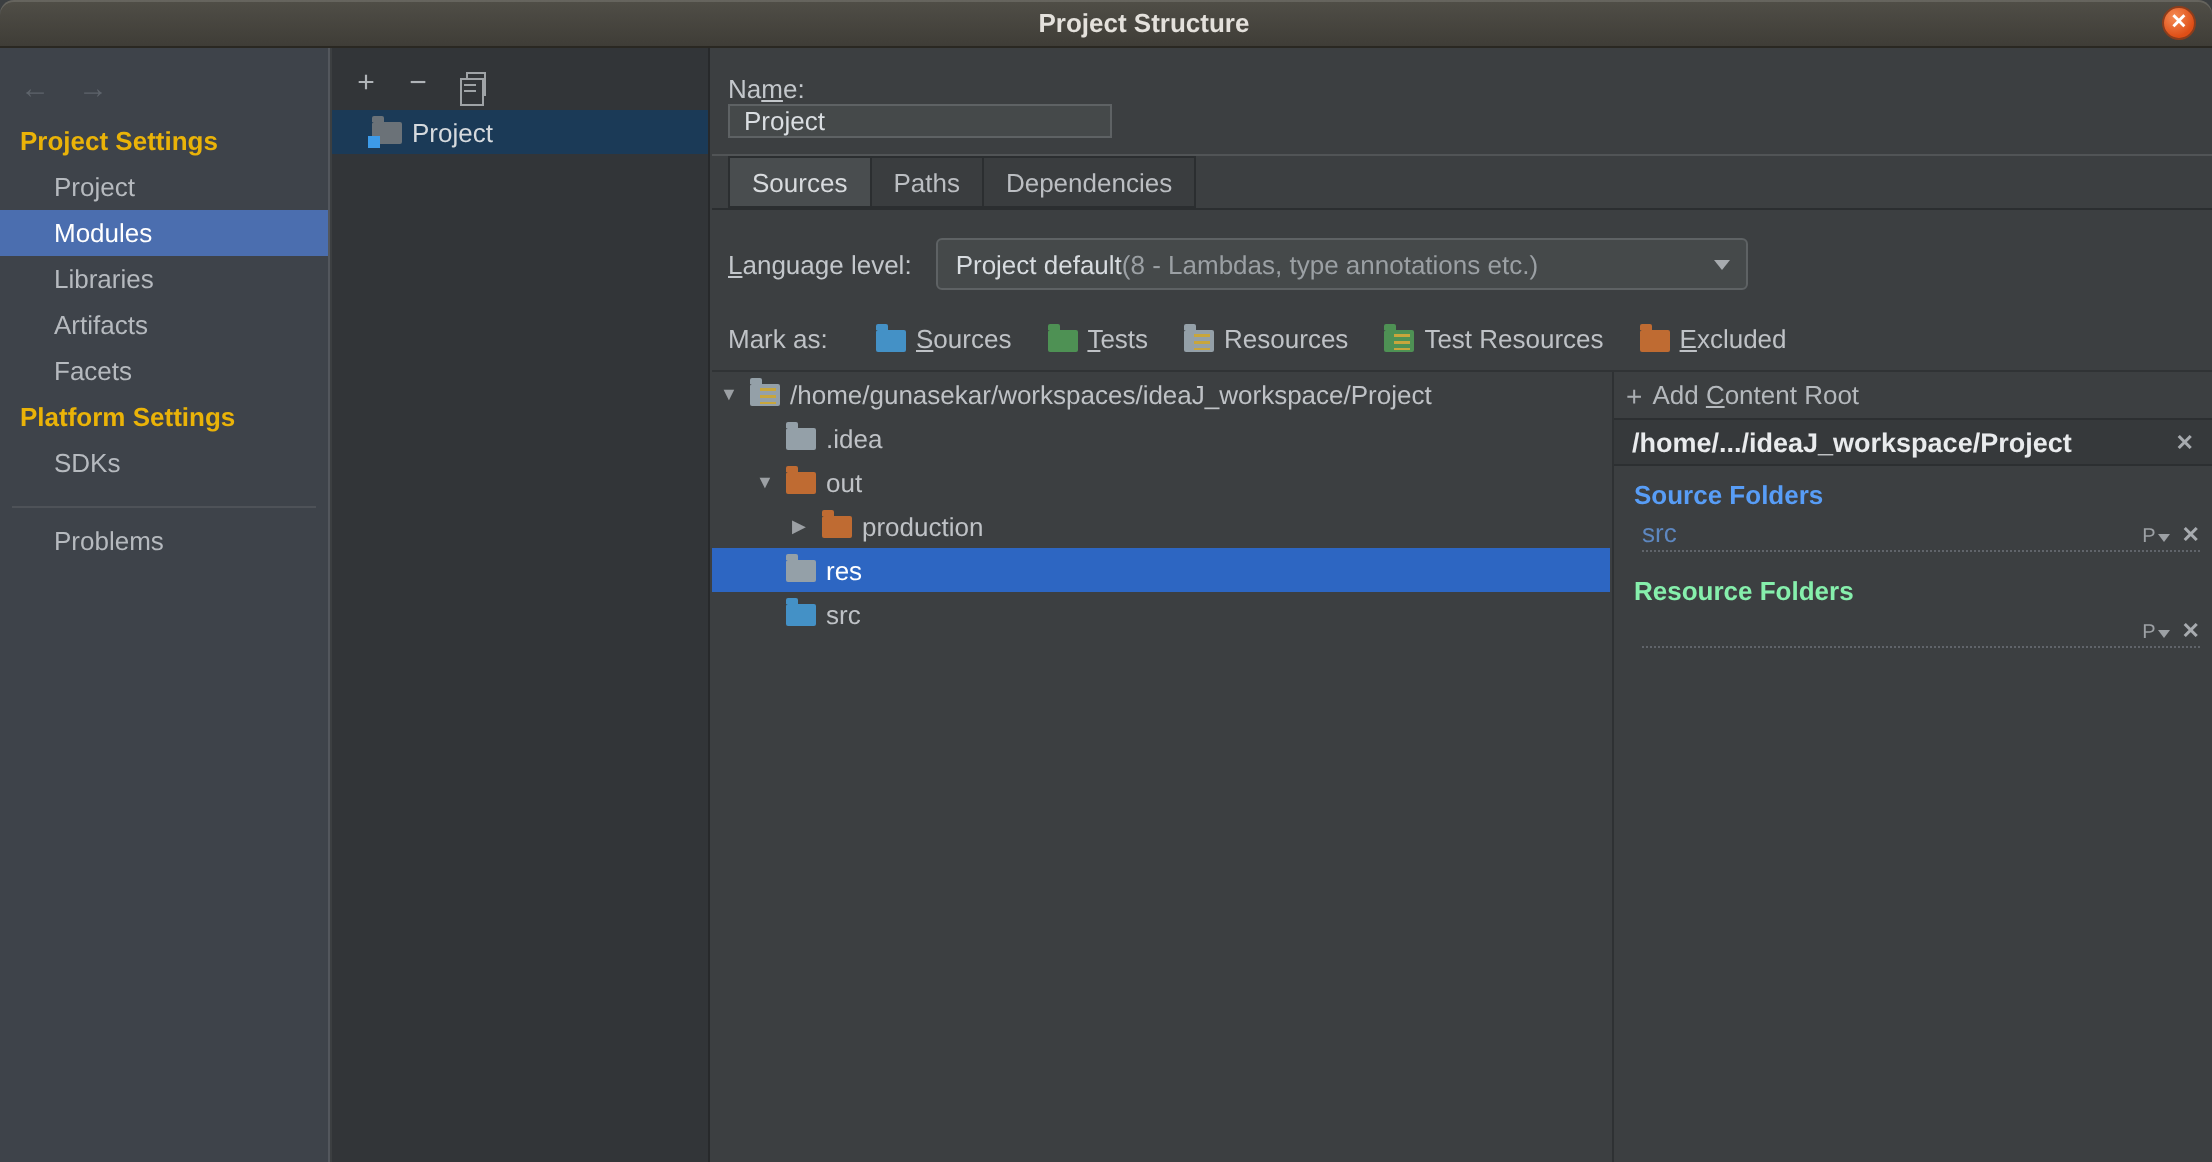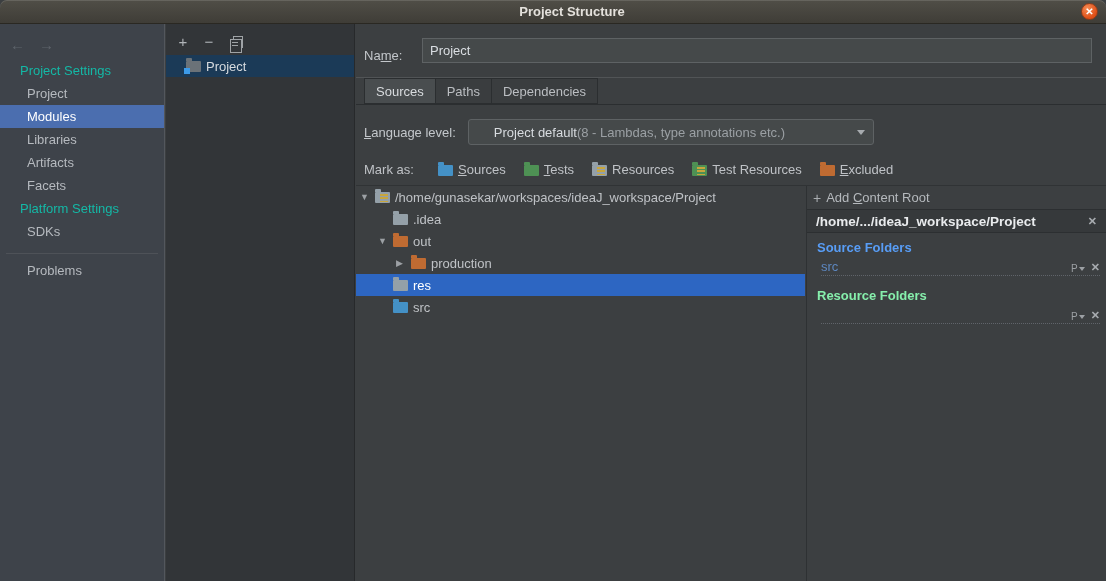--- a/index.html
+++ b/index.html
@@ -30,21 +30,21 @@
 
   
   .sidebar {
     position:absolute; left:0; top:24px; bottom:0; width:165px;
     background:#3E434A; border-right:1px solid #53575D;
     padding-top:6px;
   }
   .nav-arrows { height:29px; padding-left:10px; display:flex; align-items:center; gap:14px;
     color:#5E646B; font-size:15px; }
   .side-row { height:23px; line-height:23px; white-space:nowrap; }
-  .side-header { padding-left:20px; font-weight:normal; color:#14b8a6; }
+  .side-header { padding-left:10px; font-weight:bold; color:#eab308; }
   .side-item { padding-left:27px; color:#B6BABF; }
   .side-item.selected { background:#4B6EAF; color:#ffffff; }
   .side-divider { border-top:1px solid #4E5258; margin:10px 6px 5px 6px; }
 
   
   .module-panel {
     position:absolute; left:166px; top:24px; bottom:0; width:189px;
     background:#323538; border-right:1px solid #27292B;
   }
   .mod-toolbar { height:27px; padding:9px 0 0 10px; display:flex; align-items:center; color:#B0B4B8; }
@@ -69,38 +69,38 @@
   .fld-test   { background:#4E9154; }
   .fld-orange { background:#BF6B32; }
   .fld-darkmod{ background:#6B7278; }
   .fld-striped::after { content:""; position:absolute; right:2px; top:2px; width:8px; height:8px;
     background:repeating-linear-gradient(to bottom,#C8A63C 0 1.6px, transparent 1.6px 3.4px); }
   .fld-darkmod .mod-sq { position:absolute; left:-2px; bottom:-2px; width:6px; height:6px; background:#3D9BE9; }
 
   
   .main { position:absolute; left:356px; top:24px; right:0; bottom:0; background:#3C3F41; }
 
-  .name-row { position:absolute; top:13px; left:8px; right:14px; height:26px; display:flex; align-items:flex-end; }
+  .name-row { position:absolute; top:13px; left:8px; right:14px; height:26px; display:flex; align-items:flex-start;flex-direction:column; }
   .name-label { width:58px; color:#C3C7CB; }
   .name-input { flex:1; height:25px; background:#45494A; border:1px solid #5E6264;
     color:#DADEE2; font-family:inherit; font-size:13px; padding:0 7px; outline:none; }
 
   .sep-under-name { position:absolute; top:53px; left:0; right:0; border-top:1px solid #515456; }
 
   .tabs { position:absolute; top:54px; left:8px; height:26px; display:flex; }
   .tab { padding:0 11px; line-height:25px; color:#BBBEC2;
     background:#3A3D3F; border:1px solid #2B2E30; border-left:none; }
   .tab:first-child { border-left:1px solid #2B2E30; }
   .tab.active { background:#494D4F; color:#D8DBDE; }
   .tabs-underline { position:absolute; top:80px; left:0; right:0; border-top:1px solid #2B2E30; }
 
   .lang-row { position:absolute; top:92px; left:8px; height:32px; display:flex; align-items:center; }
   .lang-label { margin-right:12px; color:#C3C7CB; }
   .combo { width:406px; height:26px; background:#45494A; border:1px solid #5E6264; border-radius:3px;
-    display:flex; align-items:center; padding-left:25px; }
+    display:flex; align-items:center; padding-left:9px; }
   .combo-main { color:#D8DCE0; }
   .combo-dim { color:#9BA0A4; }
   .combo-arrow { margin-left:auto; width:24px; height:100%; display:flex; align-items:center; justify-content:center; }
   .caret-down { width:0; height:0; border-left:4px solid transparent; border-right:4px solid transparent;
     border-top:5px solid #A7ABAF; }
 
   .mark-row { position:absolute; top:133px; left:8px; right:0; height:25px;
     display:flex; align-items:center; color:#BFC2C6; }
   .mark-label { width:74px; }
   .mark-btn { display:flex; align-items:center; margin-right:18px; cursor:default; }

